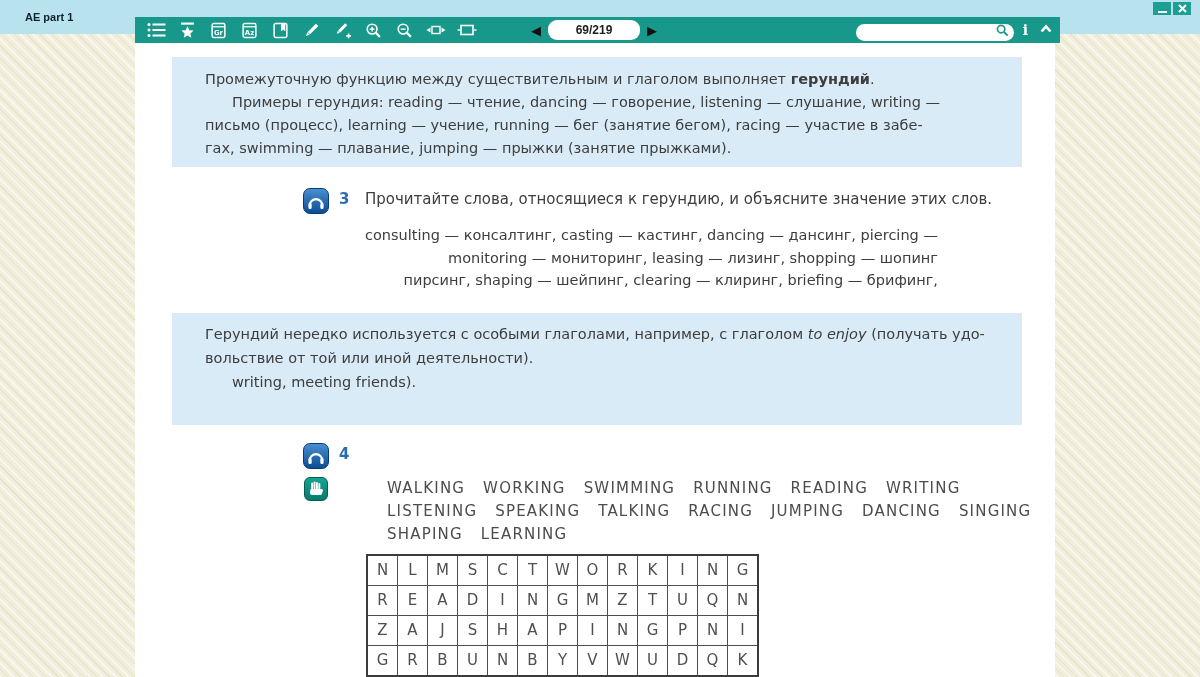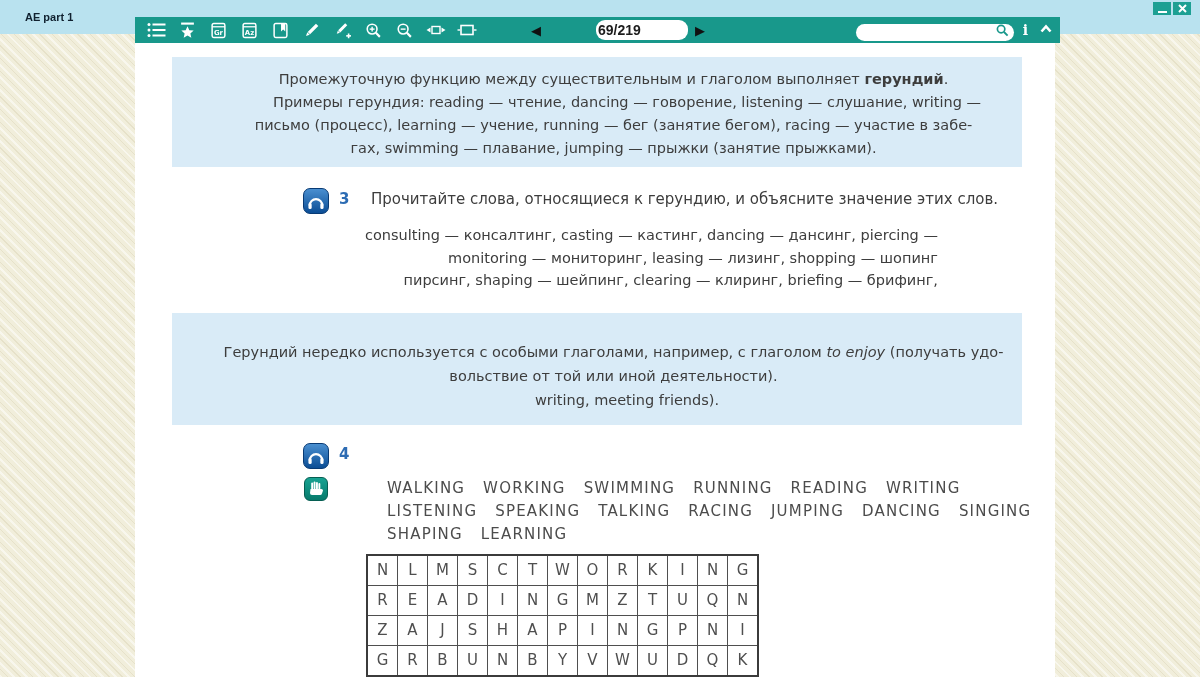--- a/index.html
+++ b/index.html
@@ -22,45 +22,45 @@
   .min-glyph{display:block;width:9px;height:2px;background:#fff;margin-top:6px;}
   
   .toolbar{position:absolute;left:135px;top:17px;width:925px;height:26px;background:#18988b;}
   .tb-group{position:absolute;top:0;height:26px;display:flex;align-items:center;}
   .tb-icons{left:6px;}
   .tb-btn{width:31px;height:26px;background:none;border:none;padding:0;margin:0;cursor:pointer;
     display:flex;align-items:center;justify-content:center;}
   .tb-nav{left:396px;gap:7px;}
   .nav-arrow{background:none;border:none;padding:0;cursor:pointer;font-size:13px;color:#111;line-height:1;}
   .page-pill{width:88px;height:18px;background:#fff;border:none;border-radius:9px;
-    font-size:14px;font-weight:bold;color:#1c1c1c;text-align:left;font-family:"Liberation Sans",sans-serif;margin-left:48px;}
+    font-size:12px;font-weight:bold;color:#1c1c1c;text-align:center;font-family:"Liberation Sans",sans-serif;}
   .tb-right{right:5px;gap:9px;}
   .search-wrap{position:relative;width:158px;height:17px;}
   .search-input{width:158px;height:17px;border:none;border-radius:9px;background:#fff;
     padding:0 22px 0 8px;font-size:11px;box-sizing:border-box;outline:none;}
   .search-icon{position:absolute;right:5px;top:2px;width:13px;height:13px;}
   .info-btn{background:none;border:none;padding:0;cursor:pointer;color:#fff;
     font-family:"DejaVu Serif",serif;font-size:14px;font-weight:bold;line-height:1;}
   .collapse-btn{background:none;border:none;padding:0;cursor:pointer;width:18px;height:18px;}
   
   .page{position:absolute;left:135px;top:43px;width:920px;height:634px;background:#fff;overflow:hidden;
     color:#3d3d3d;font-size:14.5px;}
-  .note-box{position:absolute;left:37px;width:850px;background:#d9ebf7;box-sizing:border-box;text-align:center;}
+  .note-box{position:absolute;left:37px;width:850px;background:#d9ebf7;box-sizing:border-box;}
   .box1{top:14px;height:110px;padding:11px 0 0 33px;line-height:23px;}
-  .box2{top:270px;height:112px;padding:27px 0 0 33px;line-height:24px;}
+  .box2{top:270px;height:112px;padding:9px 0 0 33px;line-height:24px;}
   .line{white-space:nowrap;}
   .box1-para div:first-child{padding-left:27px;}
   .box2-para{margin-left:27px;}
   .task-icon{position:absolute;width:26px;height:26px;border-radius:7px;border:1px solid #083a74;
     background:linear-gradient(#4a8fd0,#0b4d95);display:flex;align-items:center;justify-content:center;box-sizing:border-box;}
   .hand-box{position:absolute;width:24px;height:24px;border-radius:6px;border:1px solid #065e52;
     background:linear-gradient(#17a392,#077а6c);background:linear-gradient(#17a392,#077a6c);
     display:flex;align-items:center;justify-content:center;box-sizing:border-box;}
   .ex-number{position:absolute;font-weight:bold;color:#2d6cb3;font-size:15px;}
-  .ex-task{position:absolute;font-size:15px;color:#3d3d3d;white-space:nowrap;margin-left:6px;}
+  .ex-task{position:absolute;font-size:15px;color:#3d3d3d;white-space:nowrap;}
   .ex-lines{position:absolute;left:230px;line-height:22.5px;font-size:14.5px;text-align:right;}
   .word-lines{position:absolute;left:230px;line-height:23px;font-size:15px;color:#4c4c4c;
     letter-spacing:1.2px;word-spacing:12px;margin-left:22px;}
   
   .lgrid{position:absolute;left:231px;top:511px;border:2px solid #3b3b3b;display:inline-block;background:#fff;}
   .g-row{display:flex;}
   .g-row:last-child .g-cell{border-bottom:none;}
   .g-cell{width:29px;height:29px;border-right:1px solid #4f4f4f;border-bottom:1px solid #4f4f4f;
     box-sizing:content-box;text-align:center;line-height:29px;font-size:15px;color:#4f4f4f;}
   .g-cell:last-child{border-right:none;}

